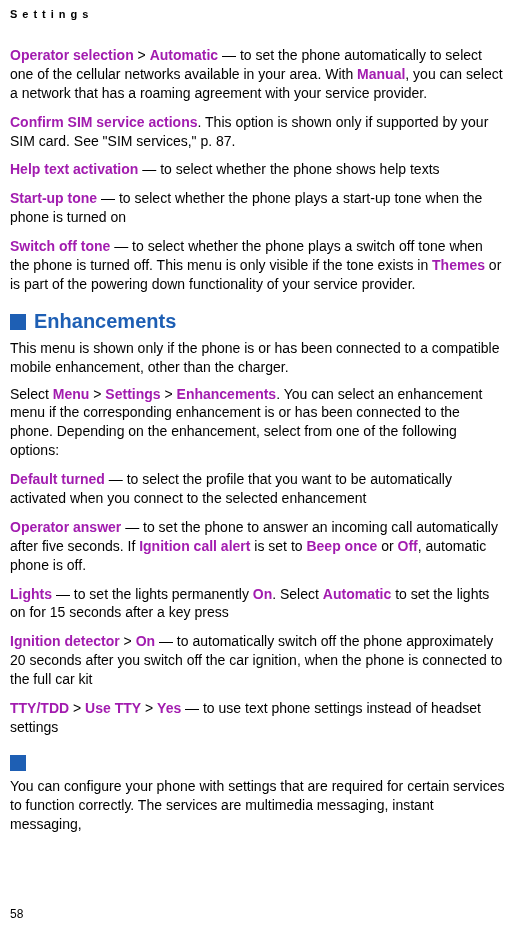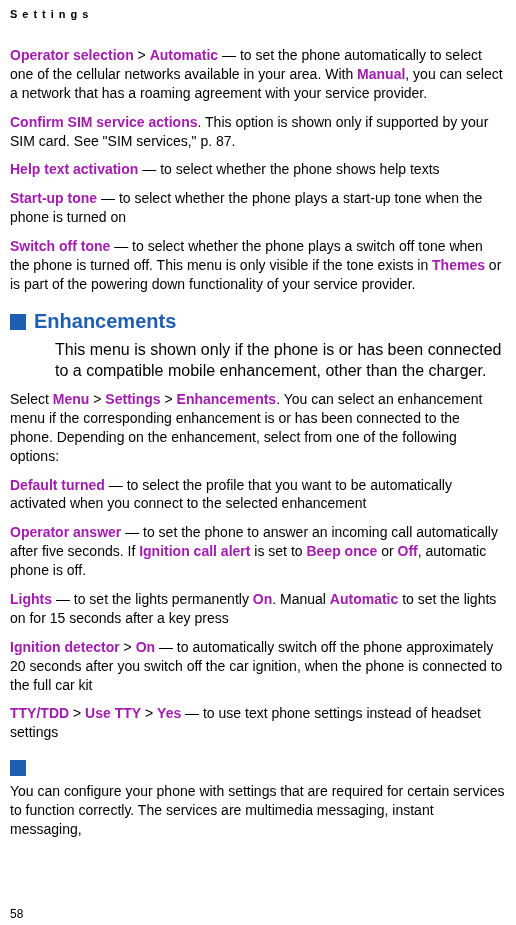--- a/index.html
+++ b/index.html
@@ -17,24 +17,23 @@
       letter-spacing: 5px;
       font-size: 11px;
       margin-bottom: 26px;
     }
     .para {
       font-size: 14px;
       line-height: 1.35;
       margin-bottom: 10px;
     }
     .para-tight {
-      font-size: 16px;
+      font-size: 14px;
       line-height: 1.35;
       margin-bottom: 8px;
-      margin-left: 45px;
     }
     .k { color: #a21caf; font-weight: bold; }
     .section-row {
       display: flex;
       align-items: center;
       gap: 8px;
       margin-top: 16px;
       margin-bottom: 6px;
     }
     .sq {
@@ -94,21 +93,21 @@
 
 <p class="para">
   <span class="k">Default turned</span><span> — to select the profile that you want to be automatically activated when you connect to the selected enhancement</span>
 </p>
 
 <p class="para">
   <span class="k">Operator answer</span><span> — to set the phone to answer an incoming call automatically after five seconds. If </span><span class="k">Ignition call alert</span><span> is set to </span><span class="k">Beep once</span><span> or </span><span class="k">Off</span><span>, automatic phone is off.</span>
 </p>
 
 <p class="para">
-  <span class="k">Lights</span><span> — to set the lights permanently </span><span class="k">On</span><span>. Manual </span><span class="k">Automatic</span><span> to set the lights on for 15 seconds after a key press</span>
+  <span class="k">Lights</span><span> — to set the lights permanently </span><span class="k">On</span><span>. Select </span><span class="k">Automatic</span><span> to set the lights on for 15 seconds after a key press</span>
 </p>
 
 <p class="para">
   <span class="k">Ignition detector</span><span> &gt; </span><span class="k">On</span><span> — to automatically switch off the phone approximately 20 seconds after you switch off the car ignition, when the phone is connected to the full car kit</span>
 </p>
 
 <p class="para">
   <span class="k">TTY/TDD</span><span> &gt; </span><span class="k">Use TTY</span><span> &gt; </span><span class="k">Yes</span><span> — to use text phone settings instead of headset settings</span>
 </p>
 

